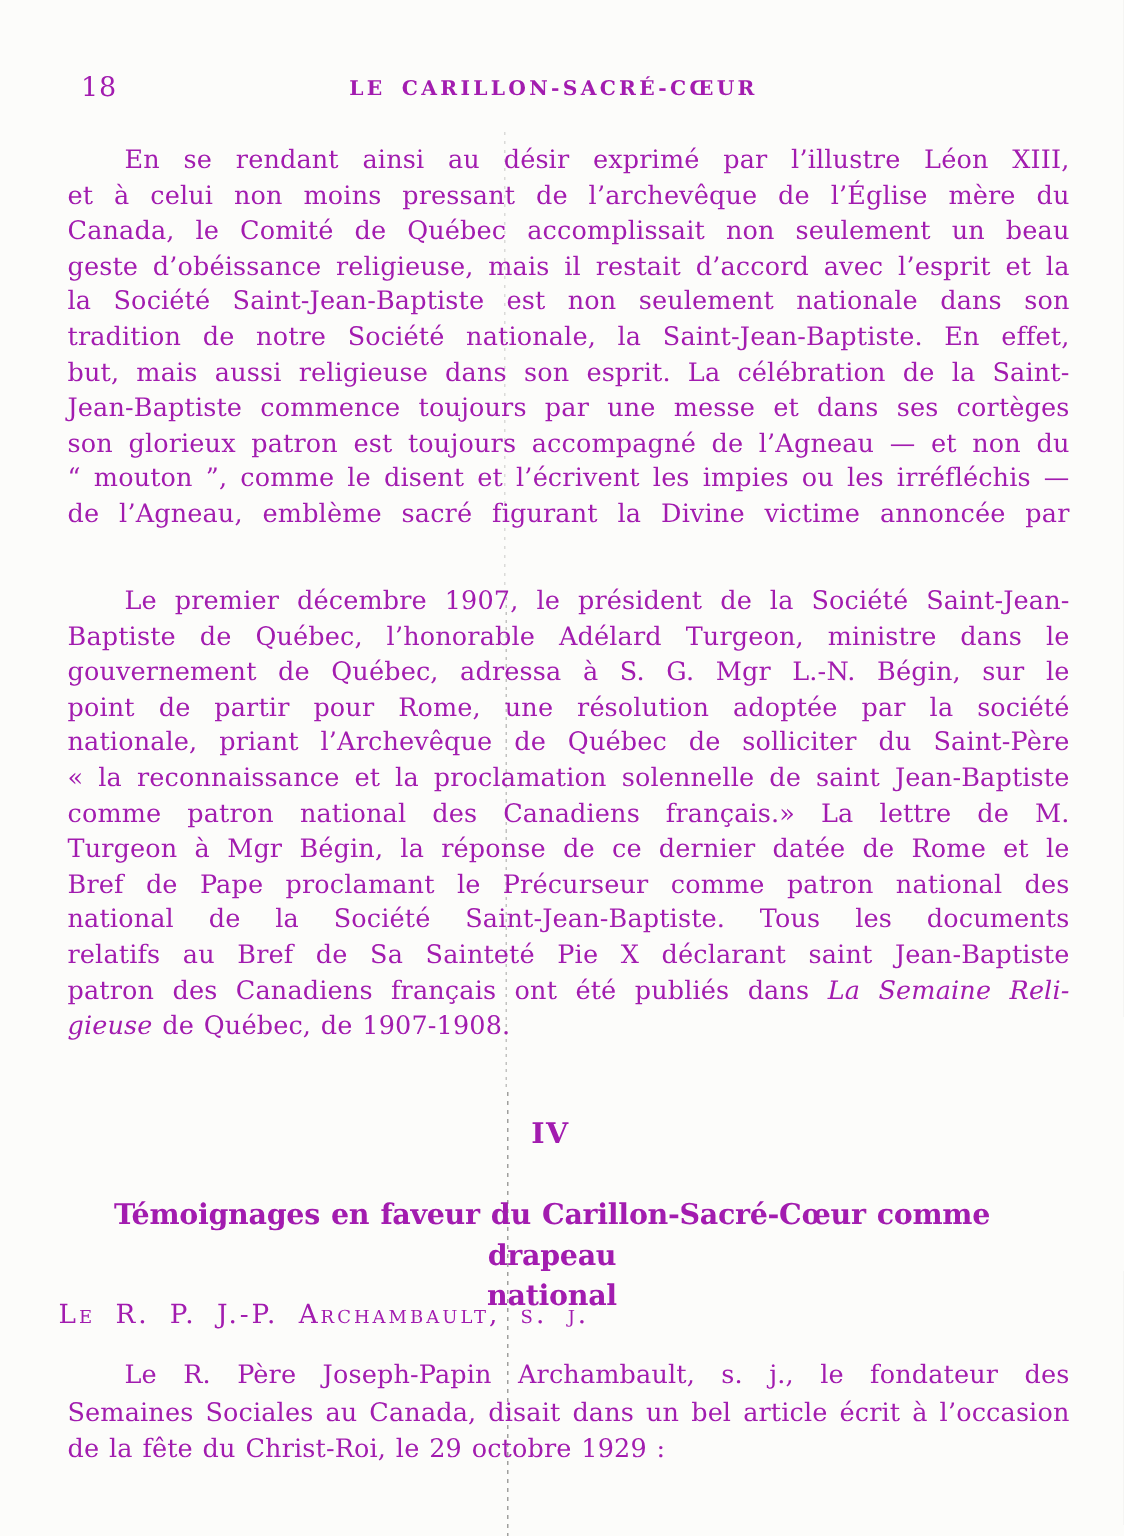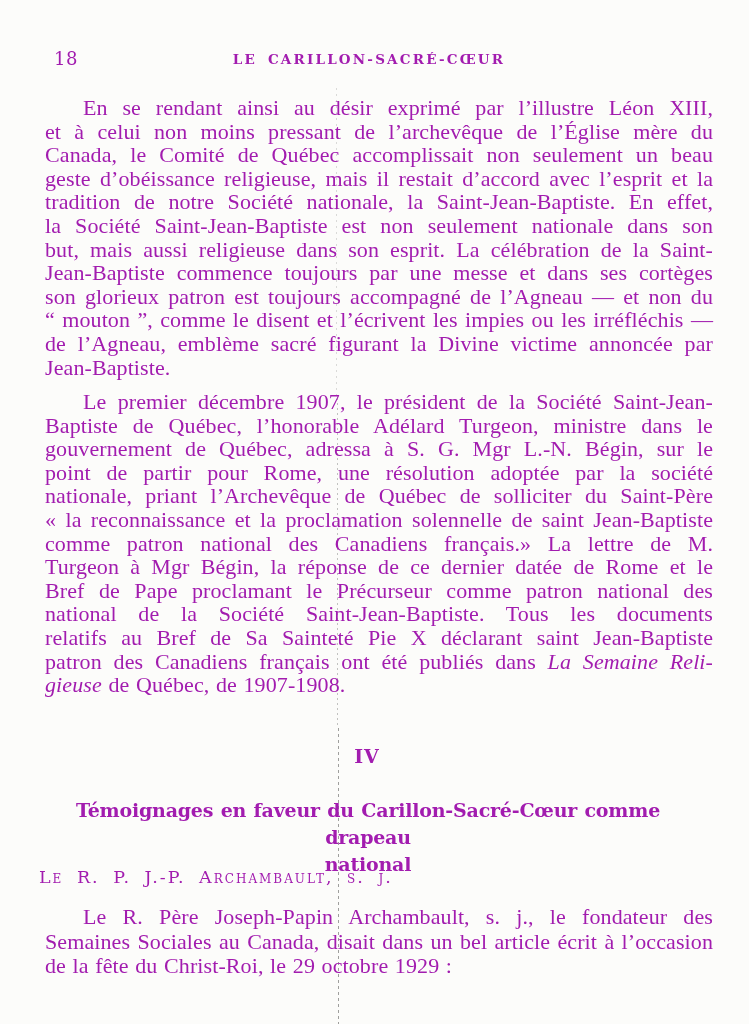--- a/index.html
+++ b/index.html
@@ -30,21 +30,21 @@
   }
   .running-title {
     position:absolute; left:45px; top:51px; width:668px;
     text-align:center; transform:translateX(-10px);
     font-size:13.5px; font-weight:bold; letter-spacing:2.2px;
     word-spacing:4px;
   }
 
   .para {
     position:absolute; left:45px; width:668px;
-    font-size:22px; letter-spacing:.1px; word-spacing:1px;font-family:Liberation Serif, serif;
+    font-size:17px; letter-spacing:.1px; word-spacing:1px;
   }
   .p1 { top:96px;  line-height:23.6px; }
   .p2 { top:390px; line-height:23.6px; }
   .p3 { top:905px; line-height:24.6px; }
   .line { text-align:justify; text-align-last:justify; white-space:nowrap; }
   .line.last-line { text-align-last:left; }
   .para .line:first-child { text-indent:38px; }
   .italic { font-style:italic; }
 
   .chapter-num {
@@ -74,28 +74,27 @@
   <div class="crease crease-c"></div>
 
   <span class="pagenum">18</span>
   <div class="running-title">LE CARILLON-SACRÉ-CŒUR</div>
 
   <div class="para p1">
       <div class="line">En se rendant ainsi au désir exprimé par l’illustre Léon XIII,</div>
       <div class="line">et à celui non moins pressant de l’archevêque de l’Église mère du</div>
       <div class="line">Canada, le Comité de Québec accomplissait non seulement un beau</div>
       <div class="line">geste d’obéissance religieuse, mais il restait d’accord avec l’esprit et la</div>
+      <div class="line">la Société Saint-Jean-Baptiste est non seulement nationale dans son</div>
       <div class="line">tradition de notre Société nationale, la Saint-Jean-Baptiste. En effet,</div>
-      <div class="line">la Société Saint-Jean-Baptiste est non seulement nationale dans son</div>
       <div class="line">but, mais aussi religieuse dans son esprit. La célébration de la Saint-</div>
       <div class="line">Jean-Baptiste commence toujours par une messe et dans ses cortèges</div>
       <div class="line">son glorieux patron est toujours accompagné de l’Agneau — et non du</div>
       <div class="line">“ mouton ”, comme le disent et l’écrivent les impies ou les irréfléchis —</div>
       <div class="line">de l’Agneau, emblème sacré figurant la Divine victime annoncée par</div>
-      <div class="line last-line">Jean-Baptiste.</div>
     </div>
   <div class="para p2">
       <div class="line">Le premier décembre 1907, le président de la Société Saint-Jean-</div>
       <div class="line">Baptiste de Québec, l’honorable Adélard Turgeon, ministre dans le</div>
       <div class="line">gouvernement de Québec, adressa à S. G. Mgr L.-N. Bégin, sur le</div>
       <div class="line">point de partir pour Rome, une résolution adoptée par la société</div>
       <div class="line">nationale, priant l’Archevêque de Québec de solliciter du Saint-Père</div>
       <div class="line">« la reconnaissance et la proclamation solennelle de saint Jean-Baptiste</div>
       <div class="line">comme patron national des Canadiens français.» La lettre de M.</div>
       <div class="line">Turgeon à Mgr Bégin, la réponse de ce dernier datée de Rome et le</div>

